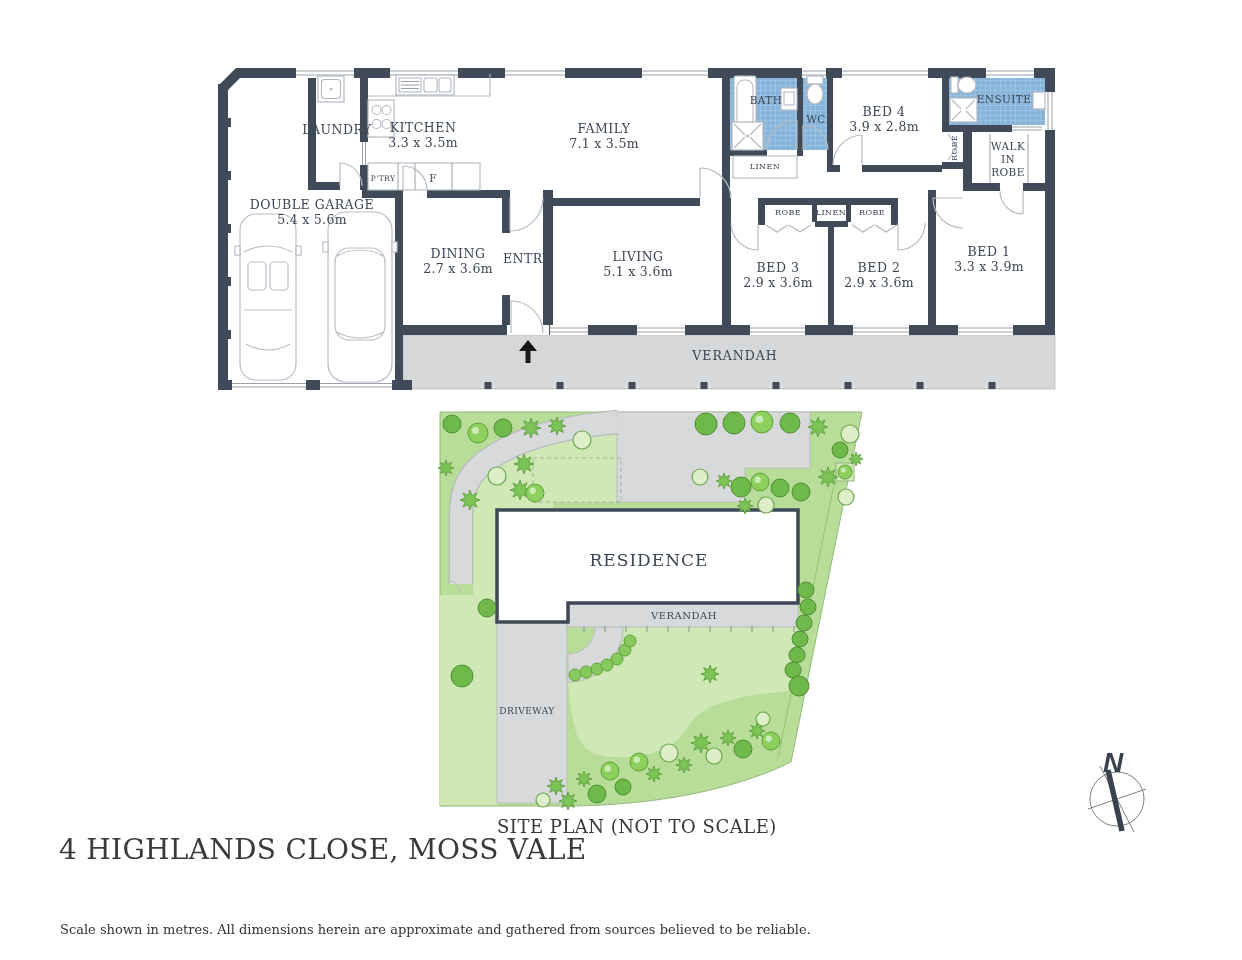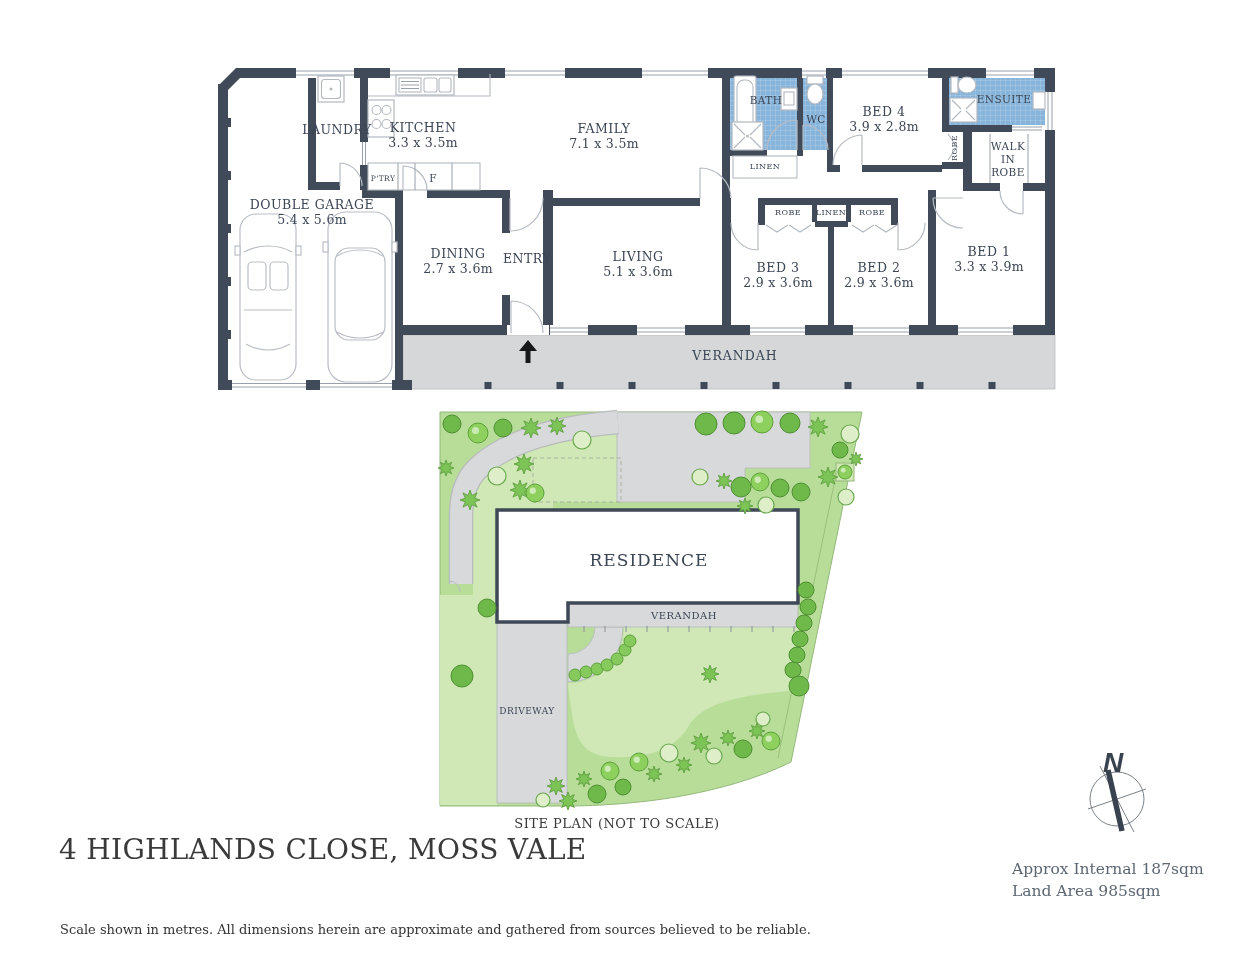--- a/index.html
+++ b/index.html
@@ -20,21 +20,21 @@
   .ver{fill:#d5d7d9;}
   
   .land{fill:#b7dd98;stroke:#94b87a;stroke-width:1;}
   .lawn{fill:#cfe8b6;}
   .drive{fill:#d8d9da;stroke:#b9bcbd;stroke-width:.9;}
   .sitelabel{fill:#3c4655;text-anchor:middle;}
   
   .addr{position:absolute;left:59px;top:833px;font-size:28px;color:#3a3a3a;letter-spacing:.3px;}
   .disc{position:absolute;left:60px;top:923px;font-size:13px;line-height:14.6px;color:#333;text-align:right;}
   .areas{position:absolute;left:1012px;top:858px;font-size:15.5px;line-height:22px;color:#5d6772;}
-  .caption{position:absolute;left:497px;top:816px;width:240px;text-align:center;font-size:13px;color:#38383a;letter-spacing:.5px;white-space:nowrap;}
+  .caption{position:absolute;left:497px;top:816px;width:240px;text-align:center;font-size:18px;color:#38383a;letter-spacing:.5px;white-space:nowrap;}
 </style>
 </head>
 <body>
 
 <div class="canvas">
 <svg width="1242" height="960" viewBox="0 0 1242 960">
   <defs>
     <pattern id="wetgrid" width="5" height="5" patternUnits="userSpaceOnUse">
       <path d="M5 0H0V5" stroke="rgba(255,255,255,.3)" stroke-width="1" fill="none"></path>
     </pattern>
@@ -464,18 +464,14 @@
     <line x1="1088" y1="809" x2="1146" y2="789" stroke="#7a8188" stroke-width="1"></line>
     <line x1="1122" y1="831" x2="1108" y2="770" stroke="#39424f" stroke-width="5.5"></line>
     <text x="1113" y="772" text-anchor="middle" style="font-family:'Liberation Sans',sans-serif;font-size:28px;font-weight:bold;font-style:italic;fill:#39424f">N</text>
   </g>
 </svg>
 
 <div class="addr">4 HIGHLANDS CLOSE, MOSS VALE</div>
 <div class="disc">
   <div>Scale shown in metres. All dimensions herein are approximate and gathered from sources believed to be  reliable.</div>
 </div>
-<div class="areas">
-  <div>Approx Internal 187sqm</div>
-  <div>Land Area 985sqm</div>
-</div>
 <div class="caption">SITE PLAN (NOT TO SCALE)</div>
 </div>
 
 </body></html>

